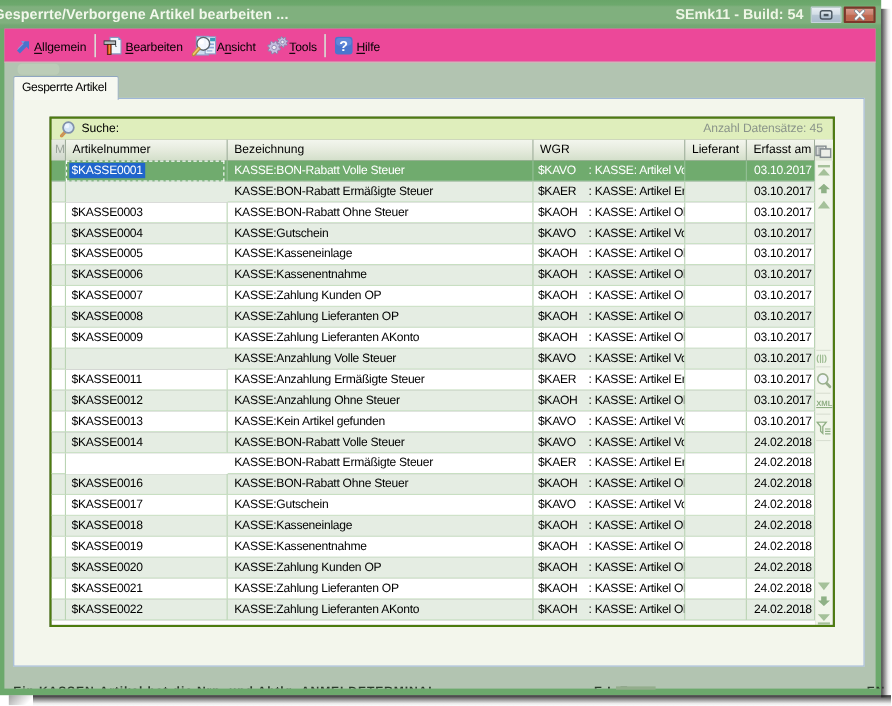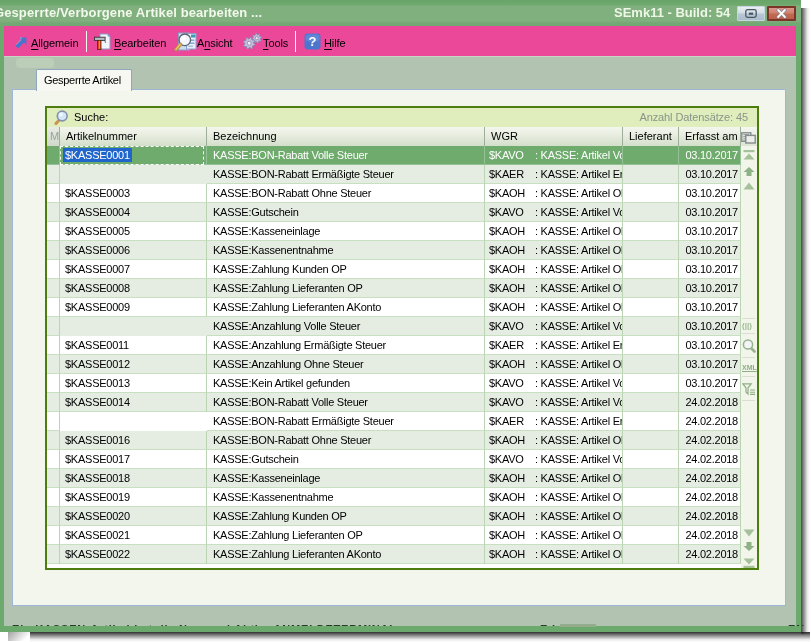--- a/index.html
+++ b/index.html
@@ -26,21 +26,21 @@
   border:2px solid #7d352a; border-radius:1px; }
 
 #client { position:absolute; left:4px; top:26px; width:792px; height:600px; background:#b2c4b1; }
 #toolbar { position:absolute; left:0; top:0; width:792px; height:31px; background:#ec4899;
   border-bottom:1px solid #c9d5c3; }
 .tbtxt { position:absolute; top:11px; font-size:11px; letter-spacing:-0.1px; color:#000; white-space:nowrap; }
 .tbtxt u { text-decoration-thickness:1px; text-underline-offset:2px; }
 .tbsep { position:absolute; top:5px; width:1px; height:21px; background:#9aa89a; border-right:1px solid #f4f8f0; }
 
 #tab { position:absolute; left:8px; top:43px; width:96px; height:22px; background:#f6f8f1;
-  border:1px solid #8fa6c0; border-bottom:none; border-radius:2px 2px 0 0; z-index:5;margin-left:24px; }
+  border:1px solid #8fa6c0; border-bottom:none; border-radius:2px 2px 0 0; z-index:5; }
 #tab span { position:absolute; left:7px; top:4px; font-size:11px; letter-spacing:-0.3px; color:#000; }
 
 #page { position:absolute; left:8px; top:63px; width:774px; height:517px;
   border:1px solid #9fb7d7; background:#f3f6ec; }
 
 #panel { position:absolute; left:32px; top:16px; width:714px; height:464px;
   border:2px solid #4d7c0f; background:#737373; }
 #search { position:absolute; left:0; top:0; width:710px; height:19px; background:#dfeebc; }
 #search .lab { position:absolute; left:27px; top:3px; font-size:11px; color:#000; }
 #search .ph { position:absolute; left:71px; top:3px; font-size:11px; letter-spacing:-0.2px; font-style:italic; color:#8c9c84;margin-top:48px; }

